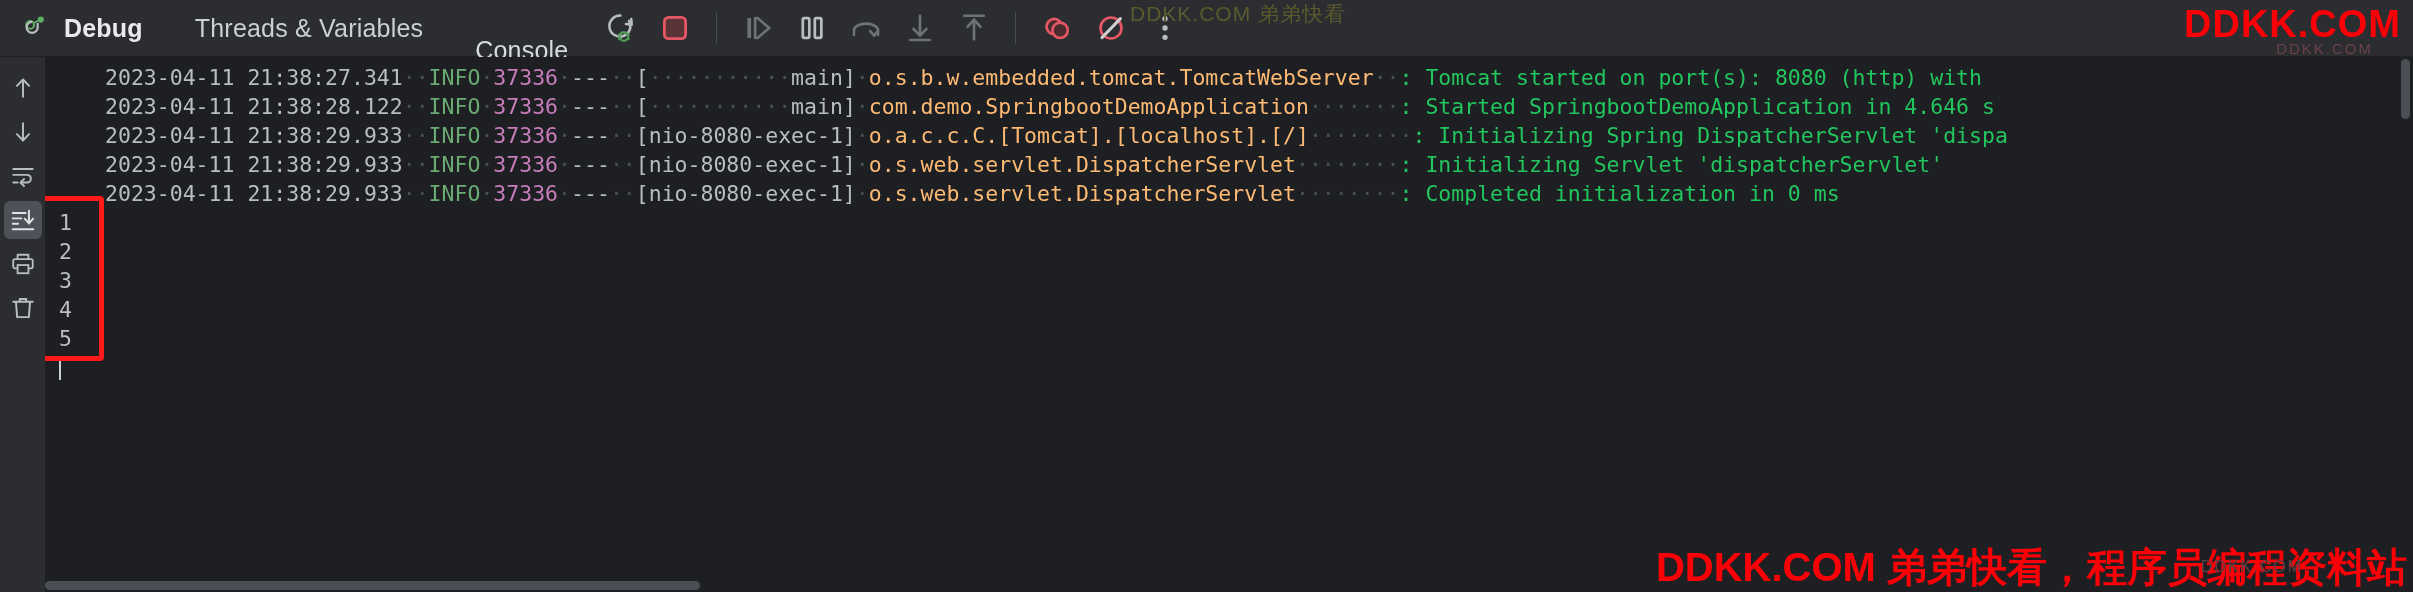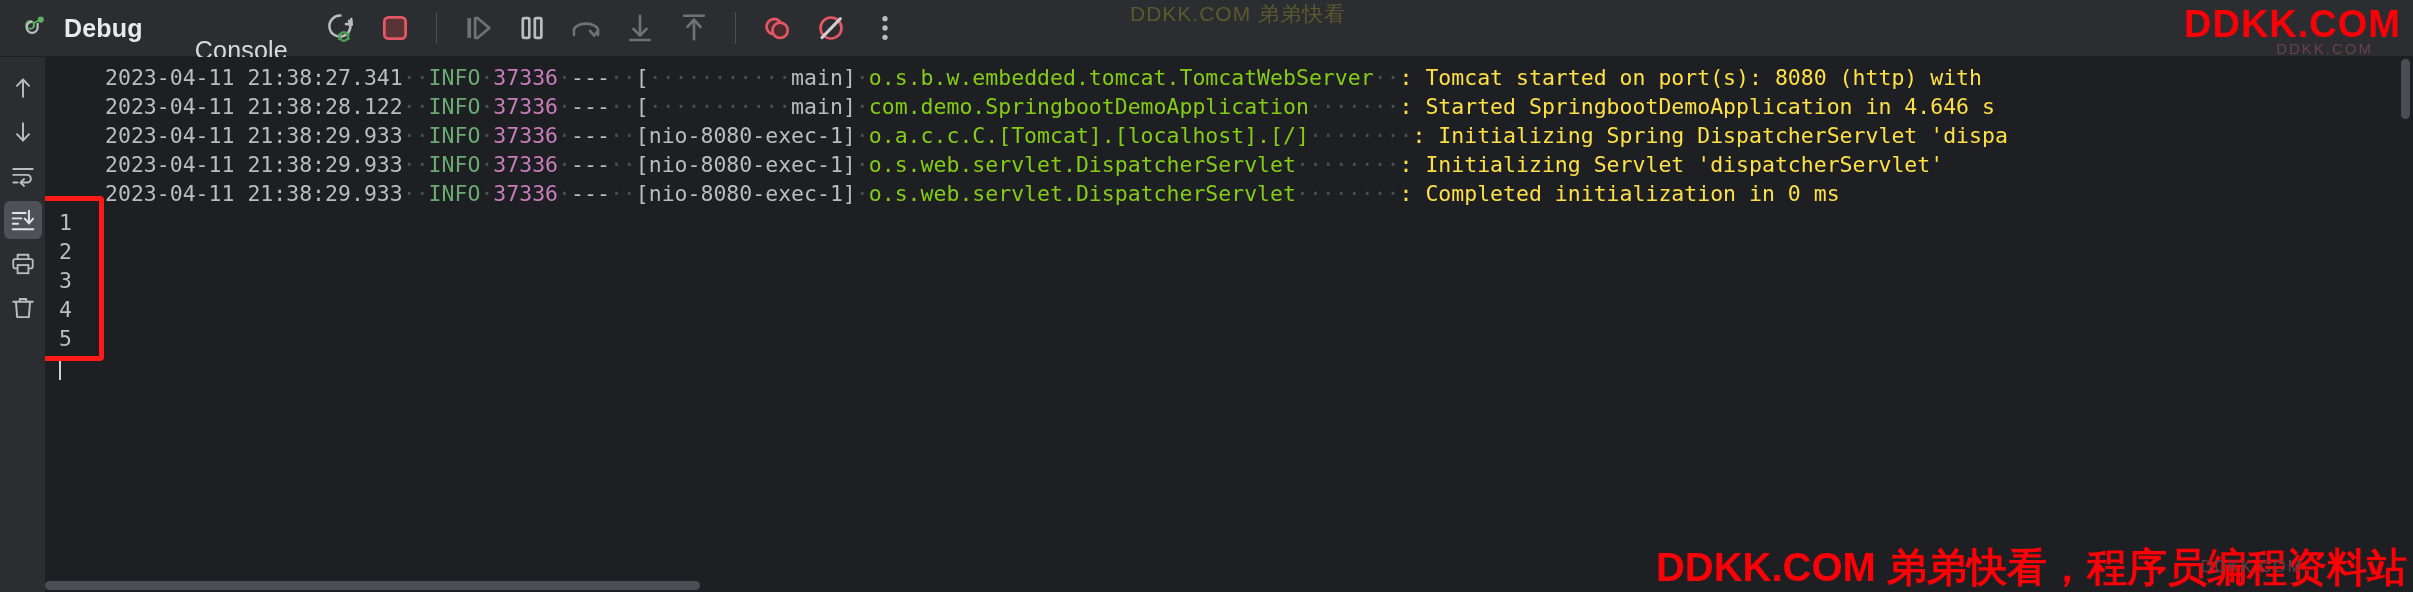--- a/index.html
+++ b/index.html
@@ -62,22 +62,22 @@
     font-family: "DejaVu Sans Mono", "Liberation Mono", monospace;
     font-size: 21.5px; line-height: 29px;
     white-space: pre;
     color: #bcbec4;
   }
   .c-time { color: #b9bcc0; margin-left: 46px; }
   .c-level { color: #6aab73; }
   .c-pid { color: #c77dbb; }
   .c-dash { color: #b9bcc0; }
   .c-thread { color: #b9bcc0; }
-  .c-logger { color: #84cc16; }
-  .c-msg { color: #fde047; }
+  .c-logger { color: #fdba74; }
+  .c-msg { color: #22c55e; }
   .c-dot { color: #4b4f55; }
   .out-num { color: #bcbec4; }
   .caret {
     display: inline-block; width: 2px; height: 24px;
     background: #cdd0d3; vertical-align: -5px;
   }
 
   
   .anno-box {
     position: absolute; left: -5px; top: 144px;
@@ -139,20 +139,23 @@
           <circle cx="6.5" cy="9.5" r="3.1" fill="none" stroke="#5fad65" stroke-width="1.7"></circle>
           <circle cx="15" cy="5.2" r="2.5" fill="#5fad65"></circle>
           <path d="M9 8.2 L13 6.2" stroke="#5fad65" stroke-width="1.5"></path>
           <path d="M12.5 11.5 a4.4 4.4 0 1 1 -4.4 -4.4" fill="none" stroke="#b9bcc0" stroke-width="1.7"></path>
           <path d="M12.5 8 v4" stroke="#b9bcc0" stroke-width="1.7"></path>
         </svg>
       </span>
       <span>Debug</span>
     </div>
 
+    <div class="tab">
+      <span>Threads &amp; Variables</span>
+    </div>
 
     <div class="tab active">
       <span>Console</span>
     </div>
 
 
     <div class="tb-btn">
       <svg width="34" height="34" viewBox="0 0 24 24">
         <path d="M4.6 13.6 a7.4 7.4 0 1 1 3.4 6.2" fill="none" stroke="#b9bcc0" stroke-width="1.8" stroke-linecap="round" transform="rotate(150 12 12)"></path>
         <path d="M19.2 5.6 l.4 4.1 l-4.1 -.5" fill="none" stroke="#b9bcc0" stroke-width="1.8" stroke-linecap="round" stroke-linejoin="round"></path>

